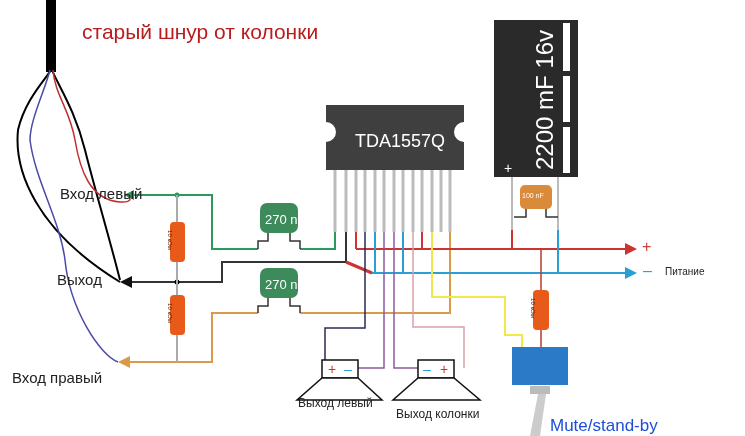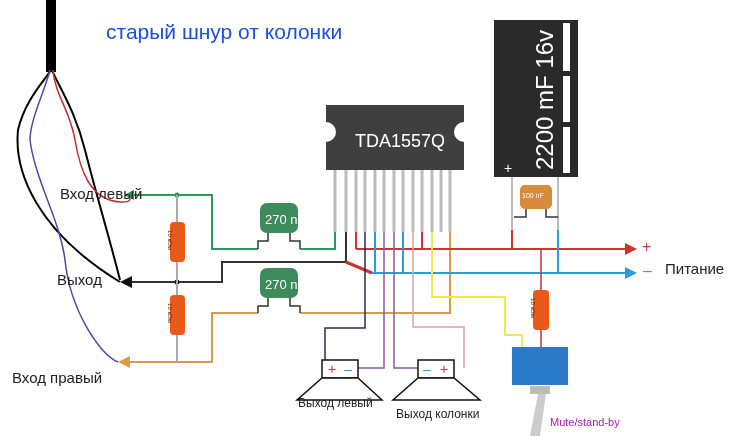--- a/index.html
+++ b/index.html
@@ -1,28 +1,28 @@
 <!DOCTYPE html>
 <html><head>
 <meta charset="utf-8">
 <style>
   html,body{margin:0;padding:0;background:#ffffff;}
   body{width:745px;height:436px;overflow:hidden;position:relative;font-family:"Liberation Sans",sans-serif;}
   #stage{position:absolute;left:0;top:0;width:745px;height:436px;}
   .lbl{position:absolute;color:#222;white-space:nowrap;font-family:"Liberation Sans",sans-serif;}
-  .title{left:82px;top:20px;font-size:21px;color:#1d4ed8;margin-left:24px;}
+  .title{left:82px;top:20px;font-size:21px;color:#b91c1c;}
   .in-left{left:20px;top:185px;font-size:15px;margin-left:40px;}
   .common{left:57px;top:271px;font-size:15px;}
   .in-right{left:12px;top:369px;font-size:15px;}
-  .power{left:665px;top:260px;font-size:15px;}
+  .power{left:665px;top:266px;font-size:10px;}
   .plus{left:642px;top:238px;font-size:16px;color:#d23b3b;}
   .minus{left:643px;top:262px;font-size:16px;color:#27a0d6;}
   .out-left{left:298px;top:396px;font-size:12px;}
   .out-right{left:396px;top:407px;font-size:12px;}
-  .mute{left:550px;top:416px;font-size:11px;color:#a21caf;}
+  .mute{left:550px;top:416px;font-size:17px;color:#1d4ed8;}
   .chip-label{left:355px;top:131px;font-size:18px;color:#fff;}
   .cap-big{position:absolute;left:535px;top:40px;font-size:24px;color:#fff;transform-origin:left top;transform:rotate(-90deg) translate(-130px,-4px);white-space:nowrap;}
   .cap-small{position:absolute;font-size:13px;color:#fff;}
   .res-txt{position:absolute;font-size:6px;color:#5a1a00;transform:rotate(90deg);transform-origin:center;}
 </style>
 </head>
 <body>
 
 <svg id="stage" width="745" height="436" viewBox="0 0 745 436" xmlns="http://www.w3.org/2000/svg">
 

